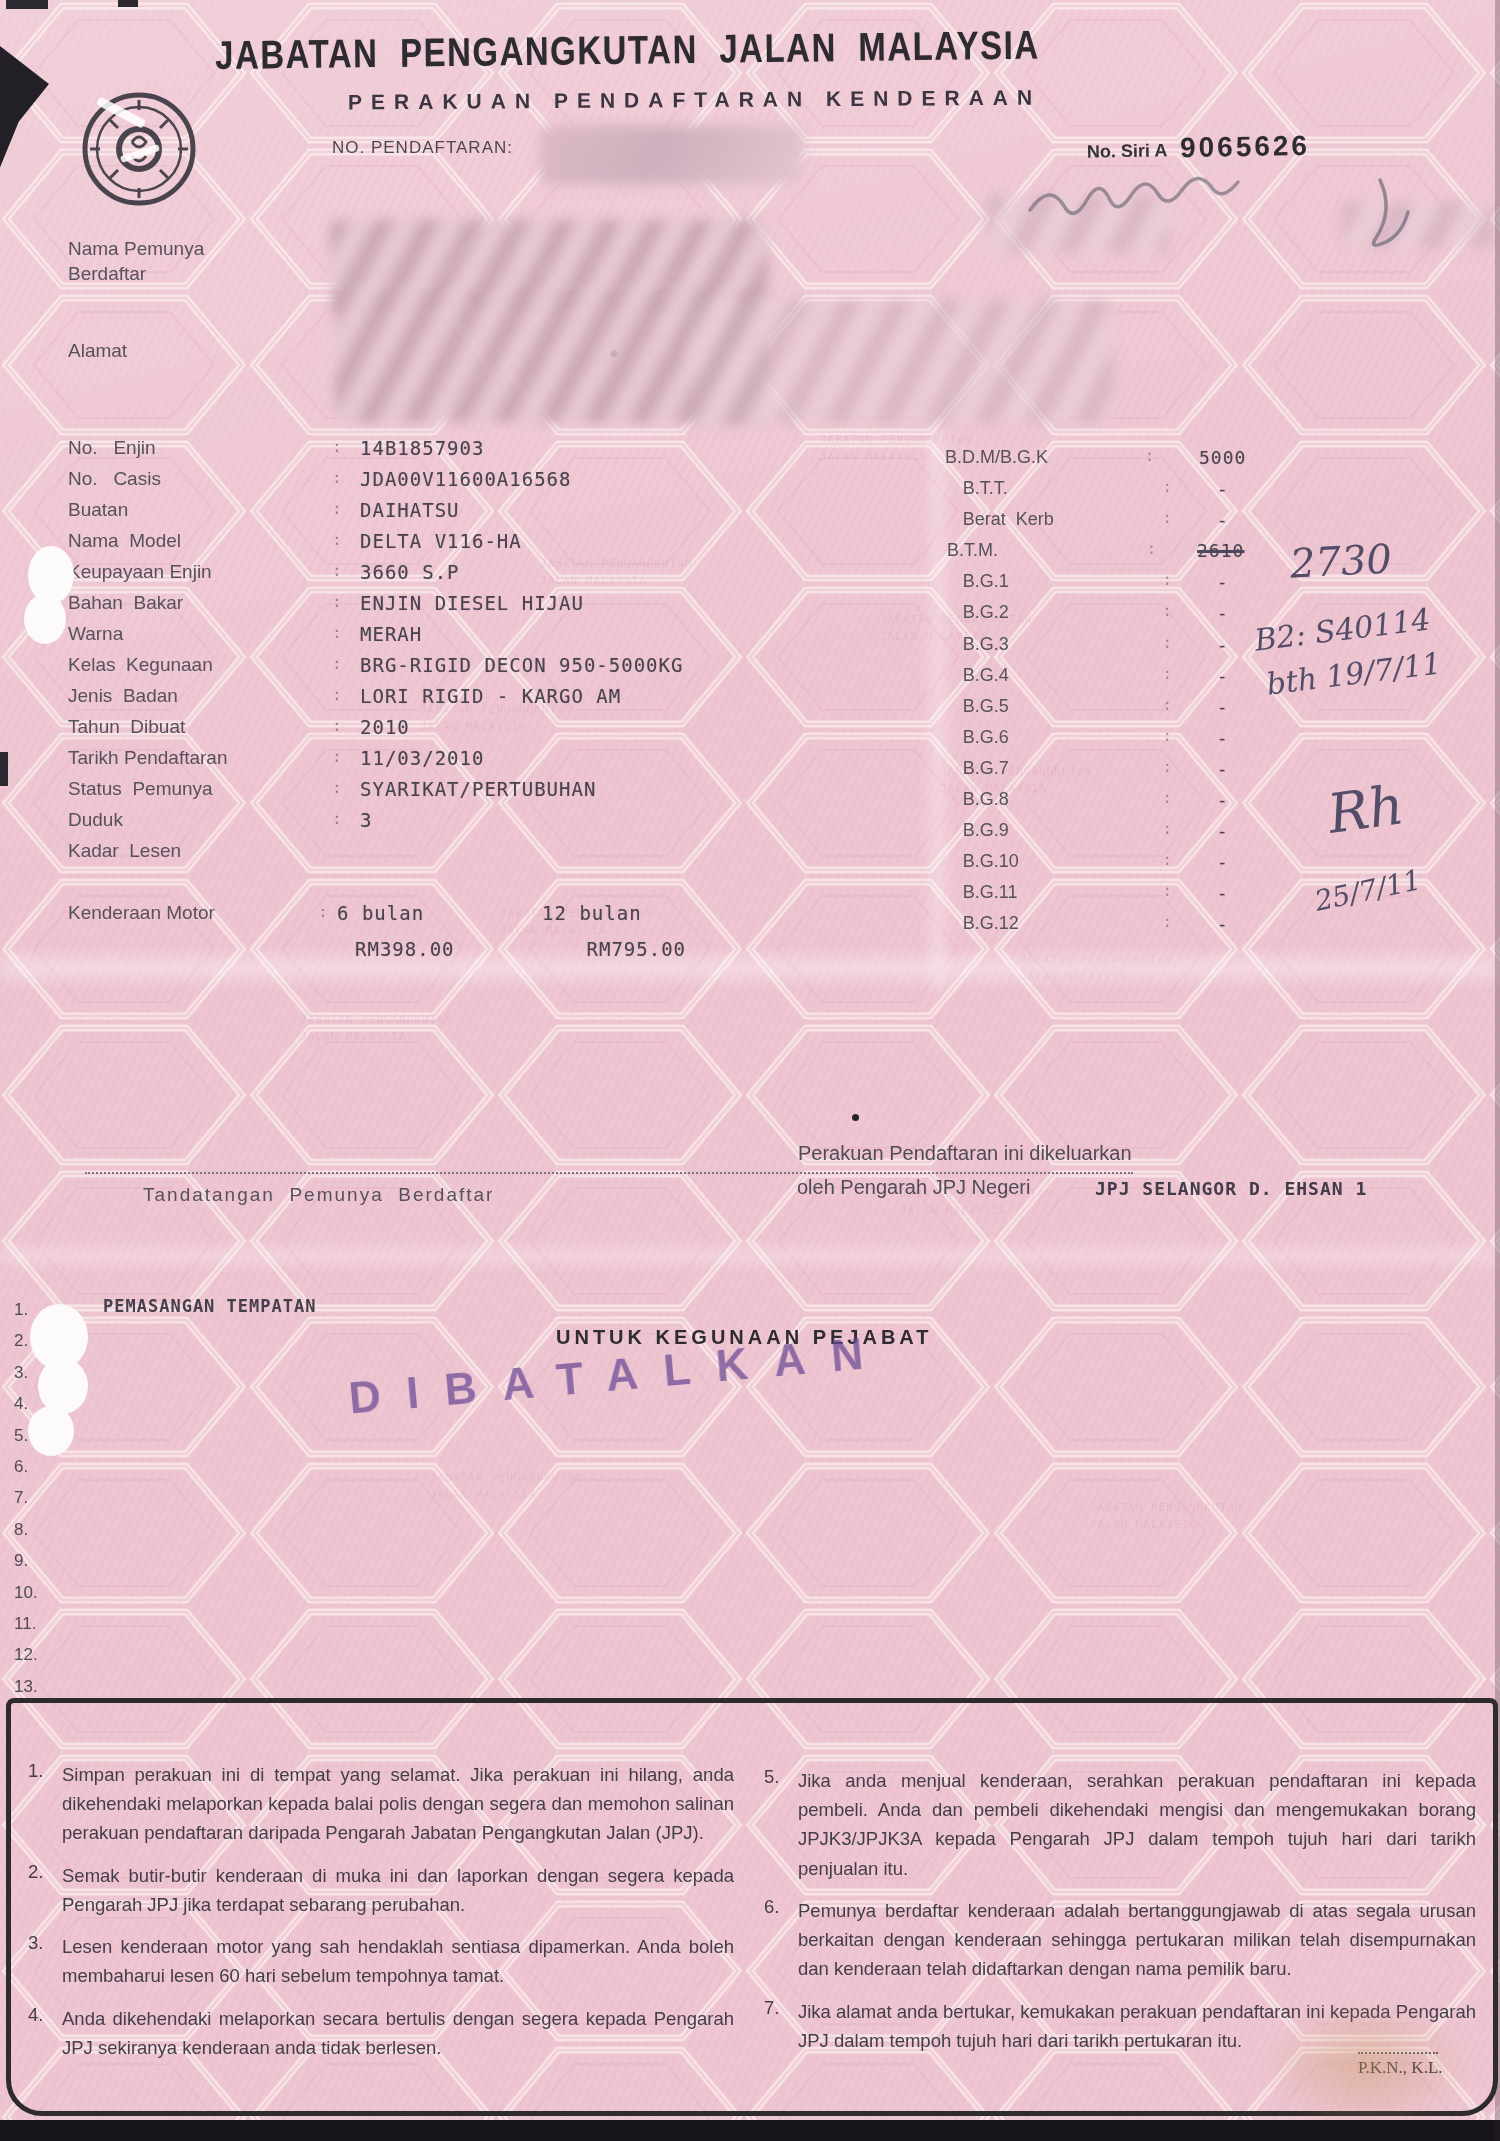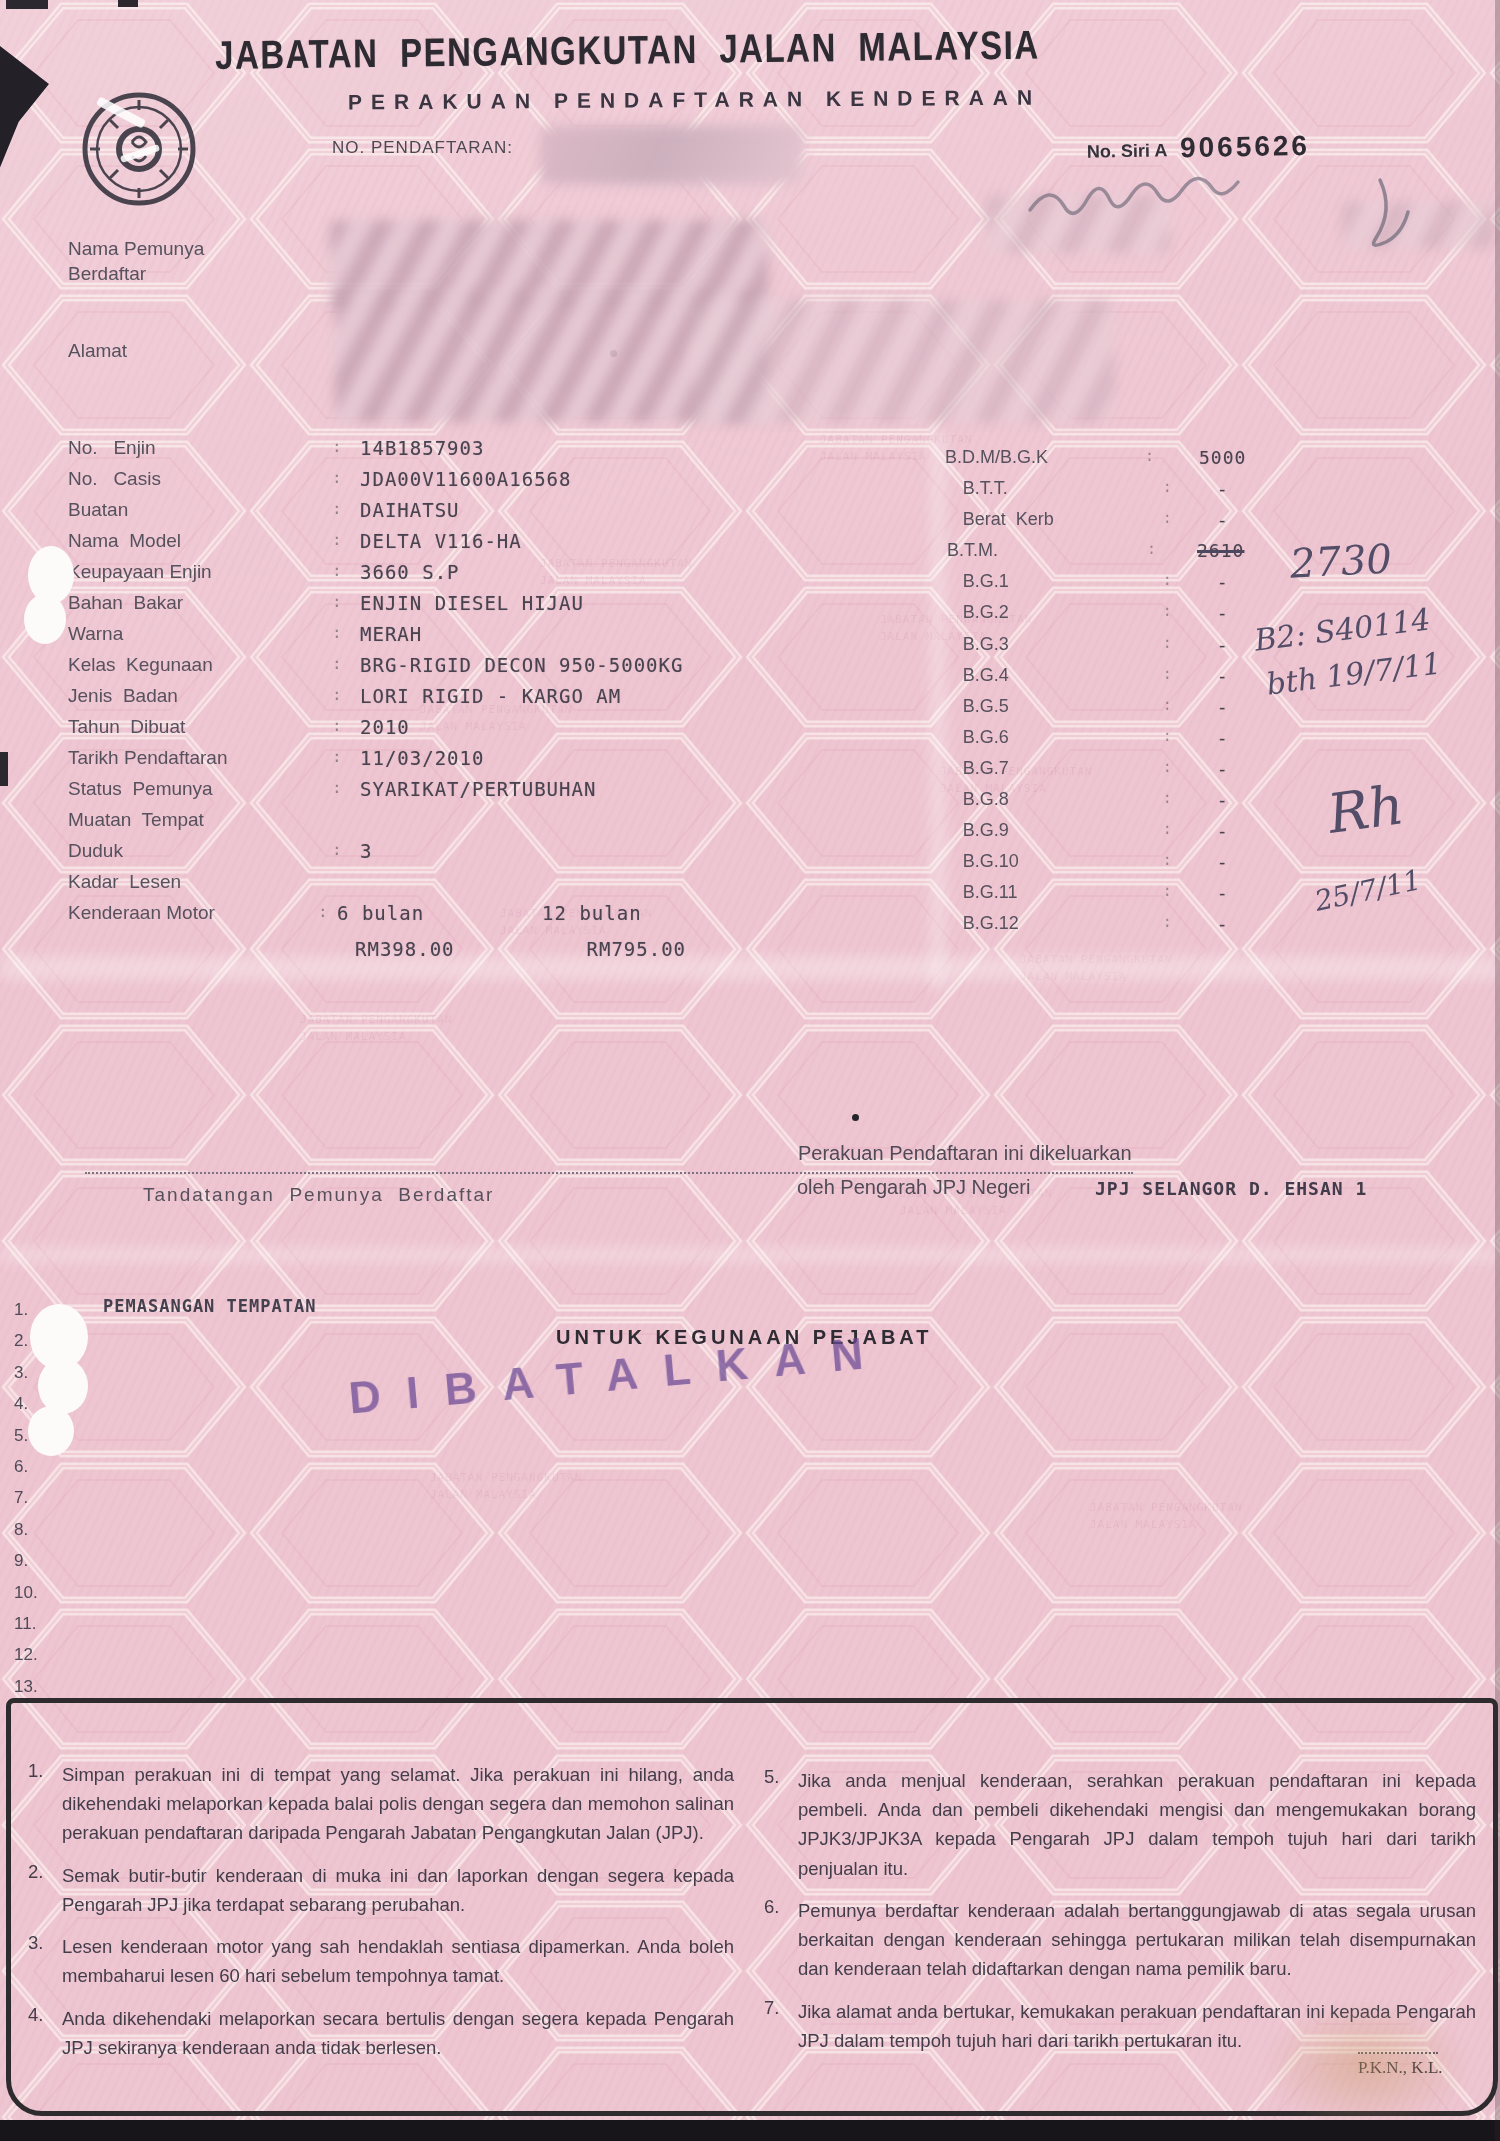--- a/index.html
+++ b/index.html
@@ -254,25 +254,20 @@
         <span class="fsep">:</span>
         <span class="fvalue">11/03/2010</span>
       </div>
 
       <div class="frow">
         <span class="flabel">Status  Pemunya</span>
         <span class="fsep">:</span>
         <span class="fvalue">SYARIKAT/PERTUBUHAN</span>
       </div>
 
-      <div class="frow">
-        <span class="flabel">Muatan  Tempat</span>
-        <span class="fsep"></span>
-        <span class="fvalue"></span>
-      </div>
 
       <div class="frow">
         <span class="flabel">Duduk</span>
         <span class="fsep">:</span>
         <span class="fvalue">3</span>
       </div>
 
       <div class="frow">
         <span class="flabel">Kadar  Lesen</span>
         <span class="fsep"></span>

